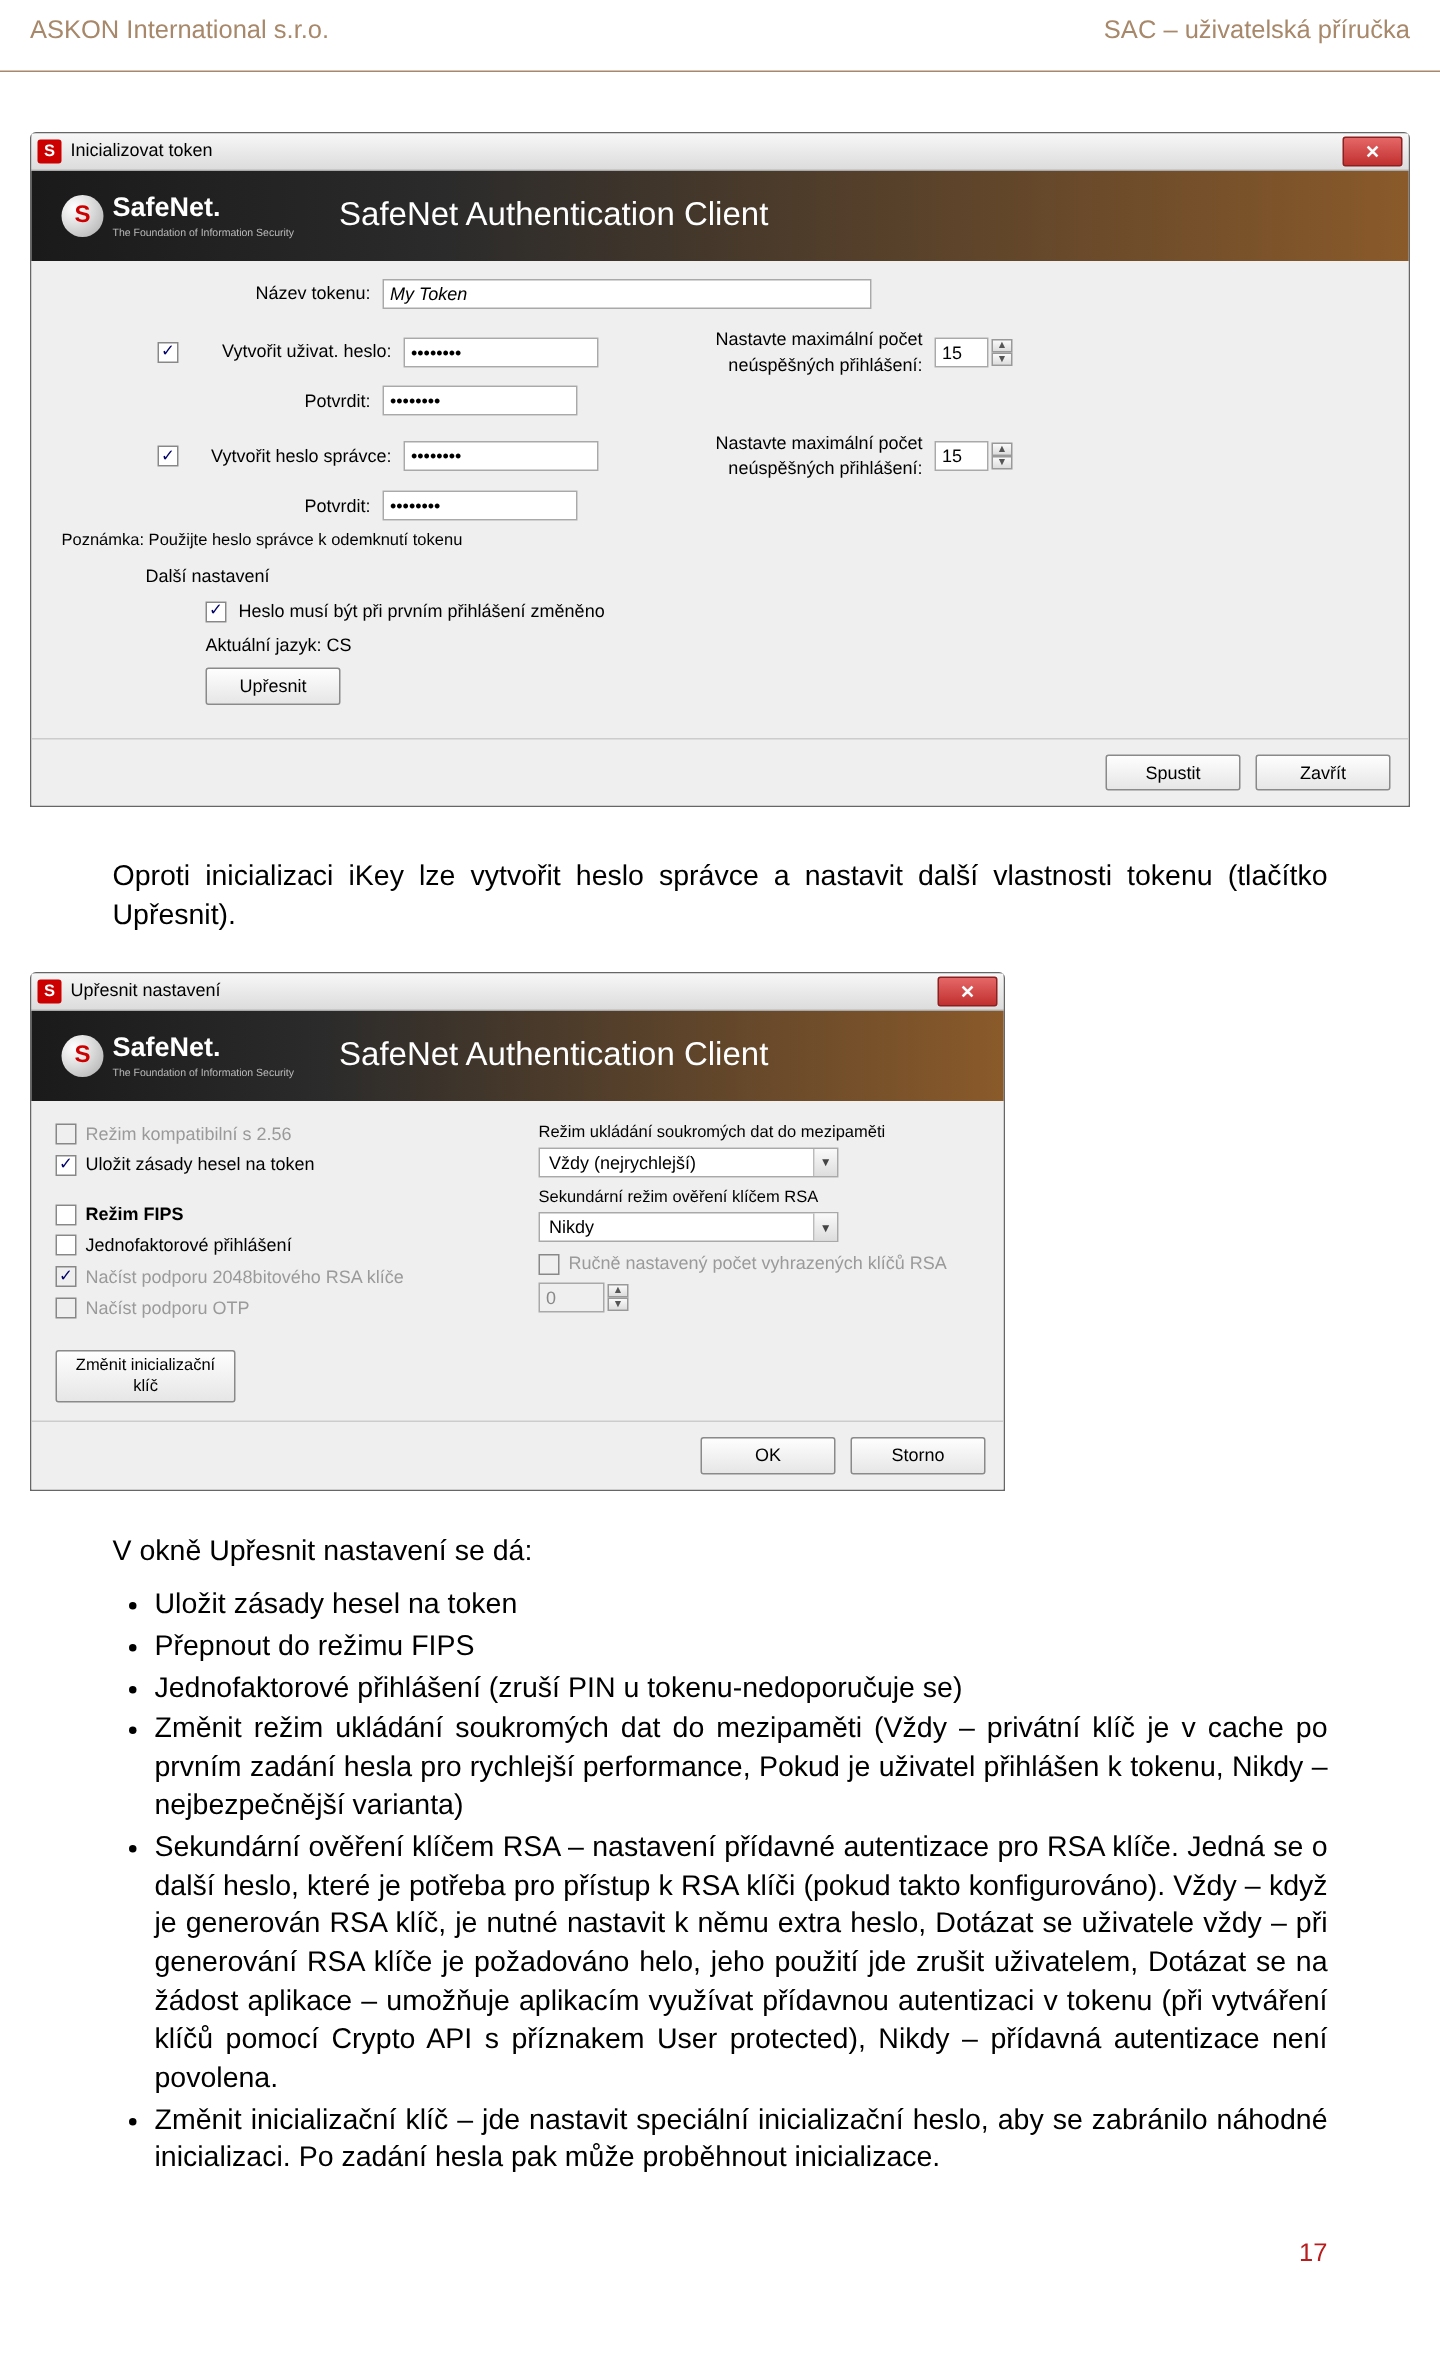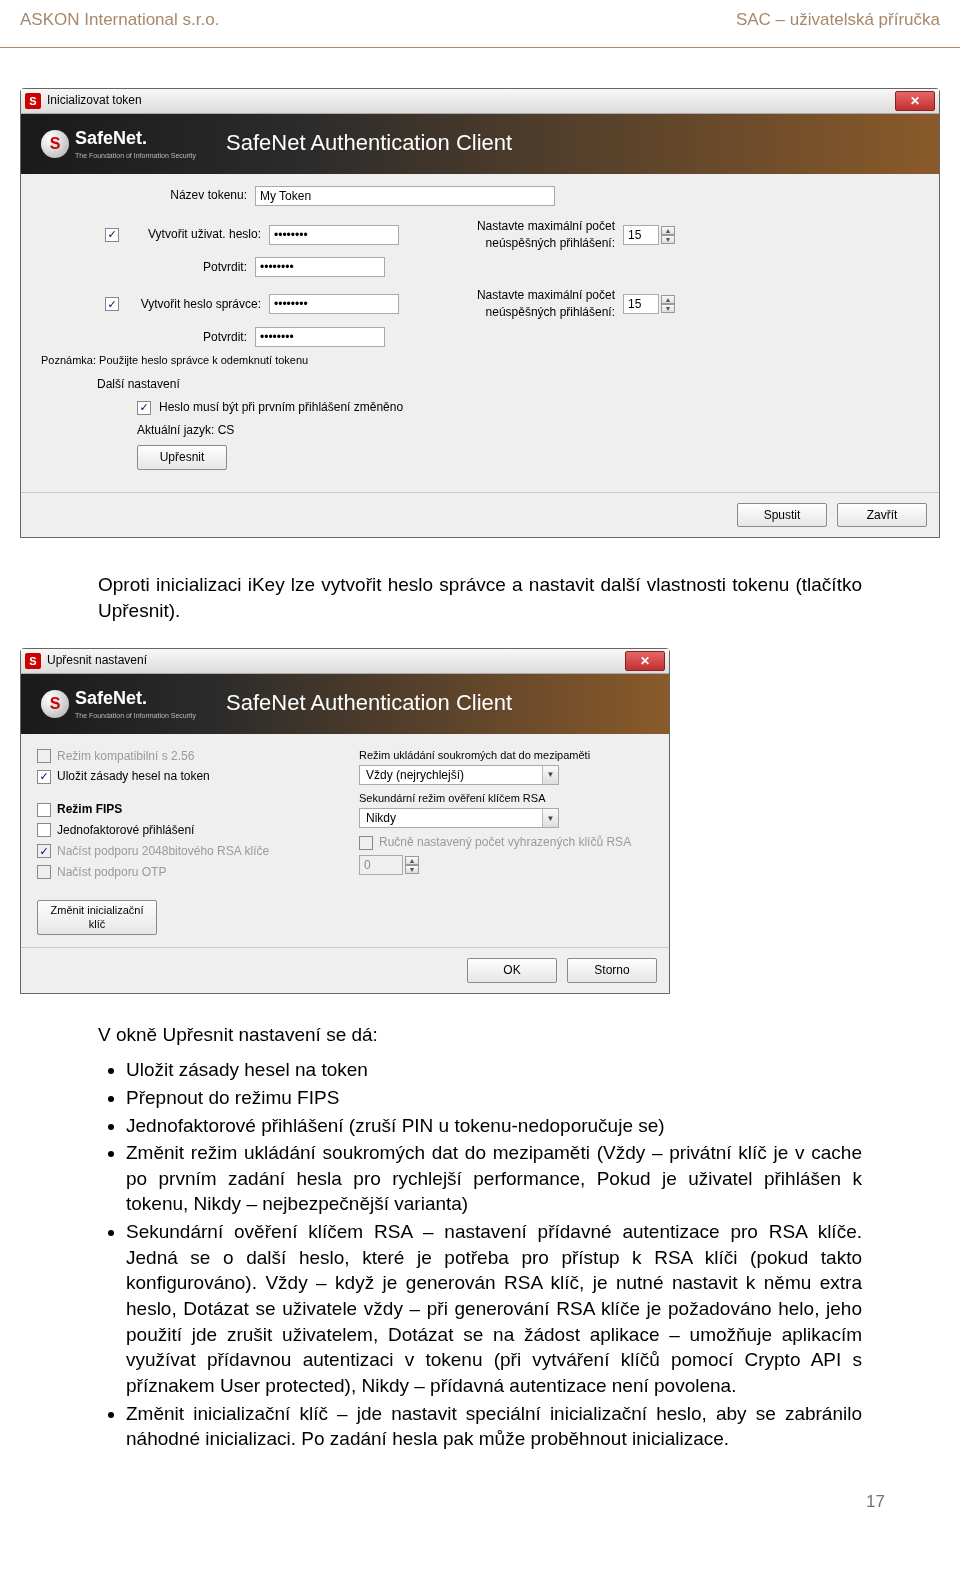--- a/index.html
+++ b/index.html
@@ -218,33 +218,33 @@
     width: 120px;
     text-align: center;
     font-size: 11px;
     padding: 3px 6px;
     border-radius: 2px;
     line-height: 1.2;
   }
 
   
   .doc-text {
-    padding: 14px 98px;
+    padding: 14px 75px;
     color: #000;
     font-size: 19px;
     line-height: 1.35;
     text-align: justify;
   }
   .doc-text p { margin-bottom: 10px; }
   .doc-text ul { list-style: disc; margin-left: 28px; }
   .doc-text li { margin-bottom: 2px; text-align: justify; }
   .page-num {
     text-align: right;
     padding: 22px 75px 20px 0;
-    color: #737373;
+    color: #b91c1c;
     font-size: 17px;
   }
 </style>
 </head>
 <body>
 
 <div class="page-header">
   <span>ASKON International s.r.o.</span>
   <span>SAC – uživatelská příručka</span>
 </div>
@@ -262,21 +262,21 @@
         <div class="logo-text">SafeNet.</div>
         <div class="logo-sub">The Foundation of Information Security</div>
       </div>
     </div>
     <div class="banner-title">SafeNet Authentication Client</div>
   </div>
   <div class="dialog-body">
 
     <div class="form-row">
       <span class="label" style="width:210px;">Název tokenu:</span>
-      <input type="text" style="width: 300px;" value="My Token">
+      <input type="text" style="width: 326px; font-style: italic;" value="My Token">
     </div>
 
     <div class="form-row" style="margin-top:12px;">
       <span style="width:60px;"></span>
       <span class="checkbox">✓</span>
       <span class="label" style="width:134px;">Vytvořit uživat. heslo:</span>
       <input type="text" style="width: 130px;" value="••••••••">
       <span style="width:40px;"></span>
       <span class="label" style="width:160px;">Nastavte maximální počet neúspěšných přihlášení:</span>
       <div class="spinner-group">

